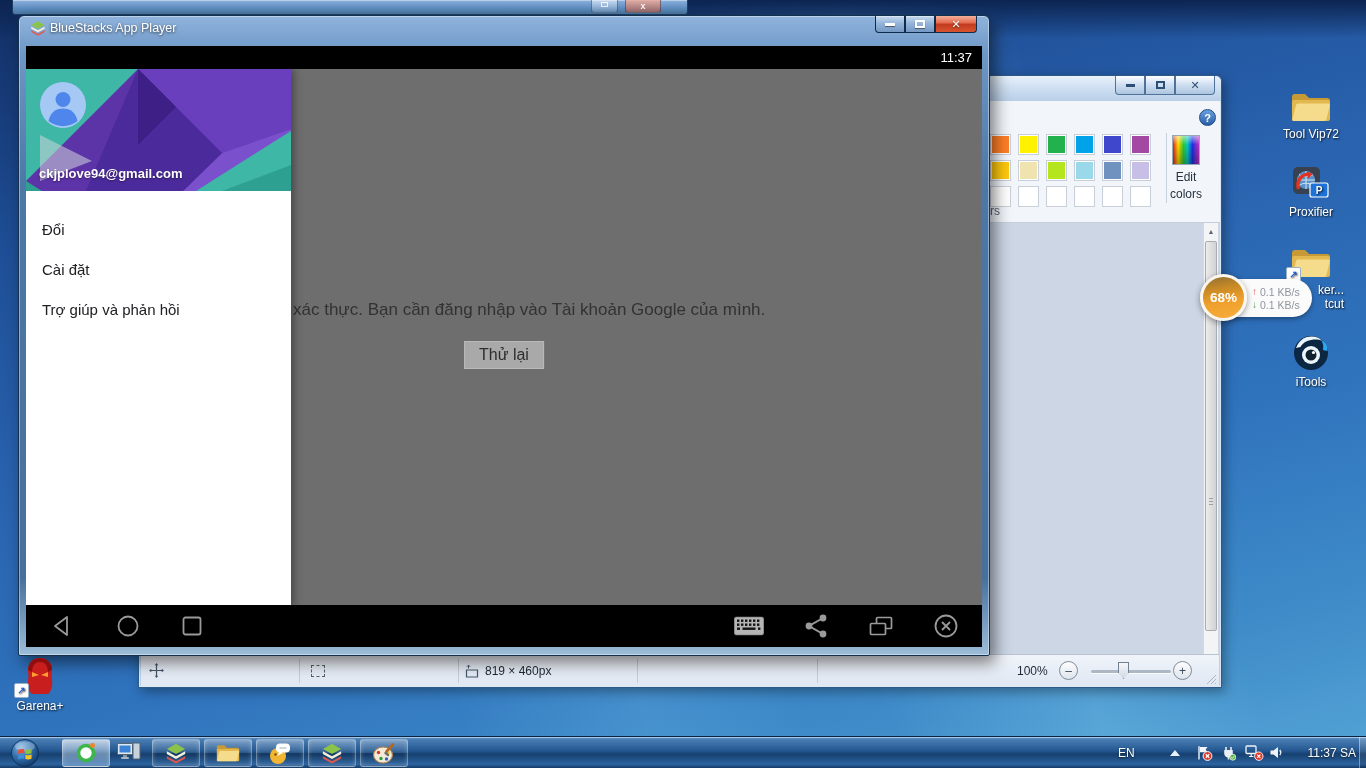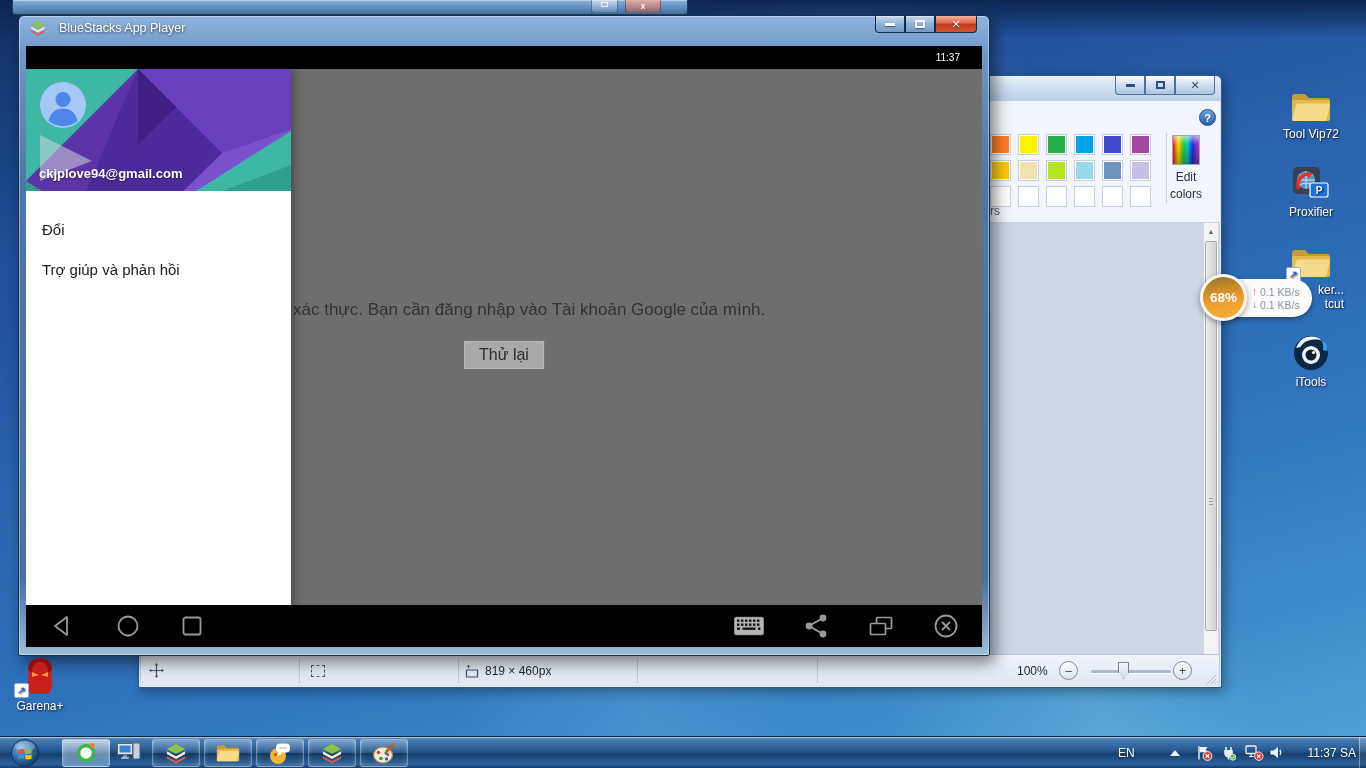--- a/index.html
+++ b/index.html
@@ -71,34 +71,34 @@
 .ps-thumb{position:absolute;left:977px;top:7px;width:11px;height:17px;border:1px solid #72818f;
   background:linear-gradient(#f5f8fb,#cfd9e4);clip-path:polygon(0 0,100% 0,100% 62%,50% 100%,0 62%);}
 .ps-grip{position:absolute;right:3px;bottom:3px;width:11px;height:11px;
   background:linear-gradient(135deg,transparent 0 55%,#aab6c4 55% 62%,transparent 62% 74%,#aab6c4 74% 81%,transparent 81% 93%,#aab6c4 93%);}
 
 
 #bs{position:absolute;left:18px;top:15px;width:972px;height:641px;
   background:linear-gradient(180deg,#8fb3dc 0%,#6e97c6 6%,#4d77a6 26%,#47709d 88%,#9dbdd9 100%);
   border:1px solid #14304f;border-radius:6px 6px 2px 2px;
   box-shadow:inset 0 0 0 1px rgba(255,255,255,.4),5px 7px 16px rgba(0,0,0,.5);}
-.bs-titlebar{position:absolute;left:0;top:0;right:0;height:24px;display:flex;align-items:center;padding-left:11px;gap:13px;}
+.bs-titlebar{position:absolute;left:0;top:0;right:0;height:24px;display:flex;align-items:center;padding-left:11px;gap:4px;}
 .bs-title{color:#fff;font-size:12.5px;text-shadow:0 1px 3px rgba(0,0,0,.7);}
 .bs-caps{position:absolute;right:12px;top:0;display:flex;}
 .bs-cap{width:30px;height:17px;border:1px solid #0f2a4a;border-top:none;display:flex;align-items:center;justify-content:center;
   background:linear-gradient(180deg,rgba(255,255,255,.5),rgba(186,205,228,.25) 45%,rgba(90,120,160,.3));}
 .bs-cap:first-child{border-radius:0 0 0 4px;}
 .bs-cap.close{width:42px;border-radius:0 0 4px 0;
   background:linear-gradient(180deg,#f5b09a 0%,#e2674a 45%,#c13a1f 50%,#d8542f 100%);}
 .bgl-min{width:10px;height:3px;background:#fff;box-shadow:0 1px 1px rgba(0,0,0,.5);}
 .bgl-max{width:10px;height:8px;border:2px solid #fff;box-shadow:0 1px 1px rgba(0,0,0,.4);}
 .bgl-x{color:#fff;font-size:11px;font-weight:bold;text-shadow:0 1px 2px rgba(0,0,0,.5);}
 .bs-client{position:absolute;left:7px;right:7px;top:30px;bottom:8px;background:#6e6e6e;overflow:hidden;}
-.and-status{position:absolute;top:0;left:0;right:0;height:23px;background:#000;color:#fff;font-size:10px;
-  display:flex;align-items:center;justify-content:flex-end;padding-right:22px;}
+.and-status{position:absolute;top:0;left:0;right:0;height:23px;background:#000;color:#fff;font-size:13px;
+  display:flex;align-items:center;justify-content:flex-end;padding-right:10px;}
 .and-msg{position:absolute;left:267px;top:254px;white-space:nowrap;font-size:17px;color:#323232;}
 .and-retry{position:absolute;left:50%;transform:translateX(-50%);top:295px;background:#a9a9a9;
   border:1px solid #b9b9b9;color:#2d2d2d;font-size:16px;padding:4px 14px;font-family:inherit;cursor:pointer;}
 .and-drawer{position:absolute;left:0;top:23px;width:265px;height:538px;background:#fff;box-shadow:3px 0 8px rgba(0,0,0,.35);}
 .dr-header{position:relative;height:122px;overflow:hidden;}
 .dr-avatar{position:absolute;left:14px;top:13px;}
 .dr-email{position:absolute;left:13px;bottom:10px;color:#fff;font-size:13px;font-weight:bold;text-shadow:0 1px 2px rgba(0,0,0,.45);}
 .dr-menu{padding-top:18px;}
 .dr-item{height:40px;display:flex;align-items:center;padding-left:16px;font-size:15px;color:#202124;cursor:pointer;}
 .and-nav{position:absolute;left:0;bottom:0;right:0;height:42px;background:#000;}
@@ -281,20 +281,21 @@
           </svg>
           <svg class="dr-avatar" width="46" height="46" viewBox="0 0 46 46">
             <circle cx="23" cy="23" r="23" fill="#a6c8f4"></circle>
             <circle cx="23" cy="17.5" r="7.5" fill="#4f86ec"></circle>
             <path d="M8.5 39 c1.5-8 7-12.5 14.5-12.5 s13 4.5 14.5 12.5 a23 23 0 0 1 -29 0 Z" fill="#4f86ec"></path>
           </svg>
           <div class="dr-email">ckjplove94@gmail.com</div>
         </div>
         <div class="dr-menu">
           <div class="dr-item">Đổi</div>
+          <div class="dr-item">Cài đặt</div>
           <div class="dr-item">Trợ giúp và phản hồi</div>
         </div>
       </div>
 
       <div class="and-nav">
         <svg class="nav-ic" style="left:35px;" width="22" height="24" viewBox="0 0 22 24">
           <path d="M17 3 L5 12 L17 21 Z" fill="none" stroke="#9a9a9a" stroke-width="1.8" stroke-linejoin="round"></path>
         </svg>
         <svg class="nav-ic" style="left:102px;" width="24" height="24" viewBox="0 0 24 24">
           <circle cx="12" cy="12" r="9.5" fill="none" stroke="#9a9a9a" stroke-width="1.8"></circle>

